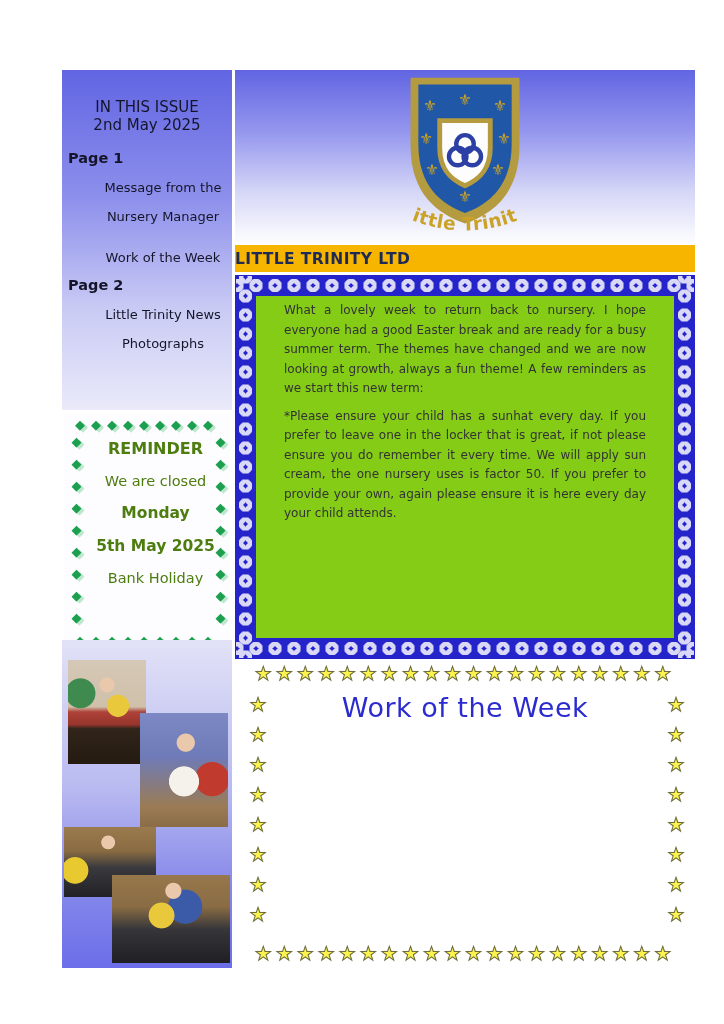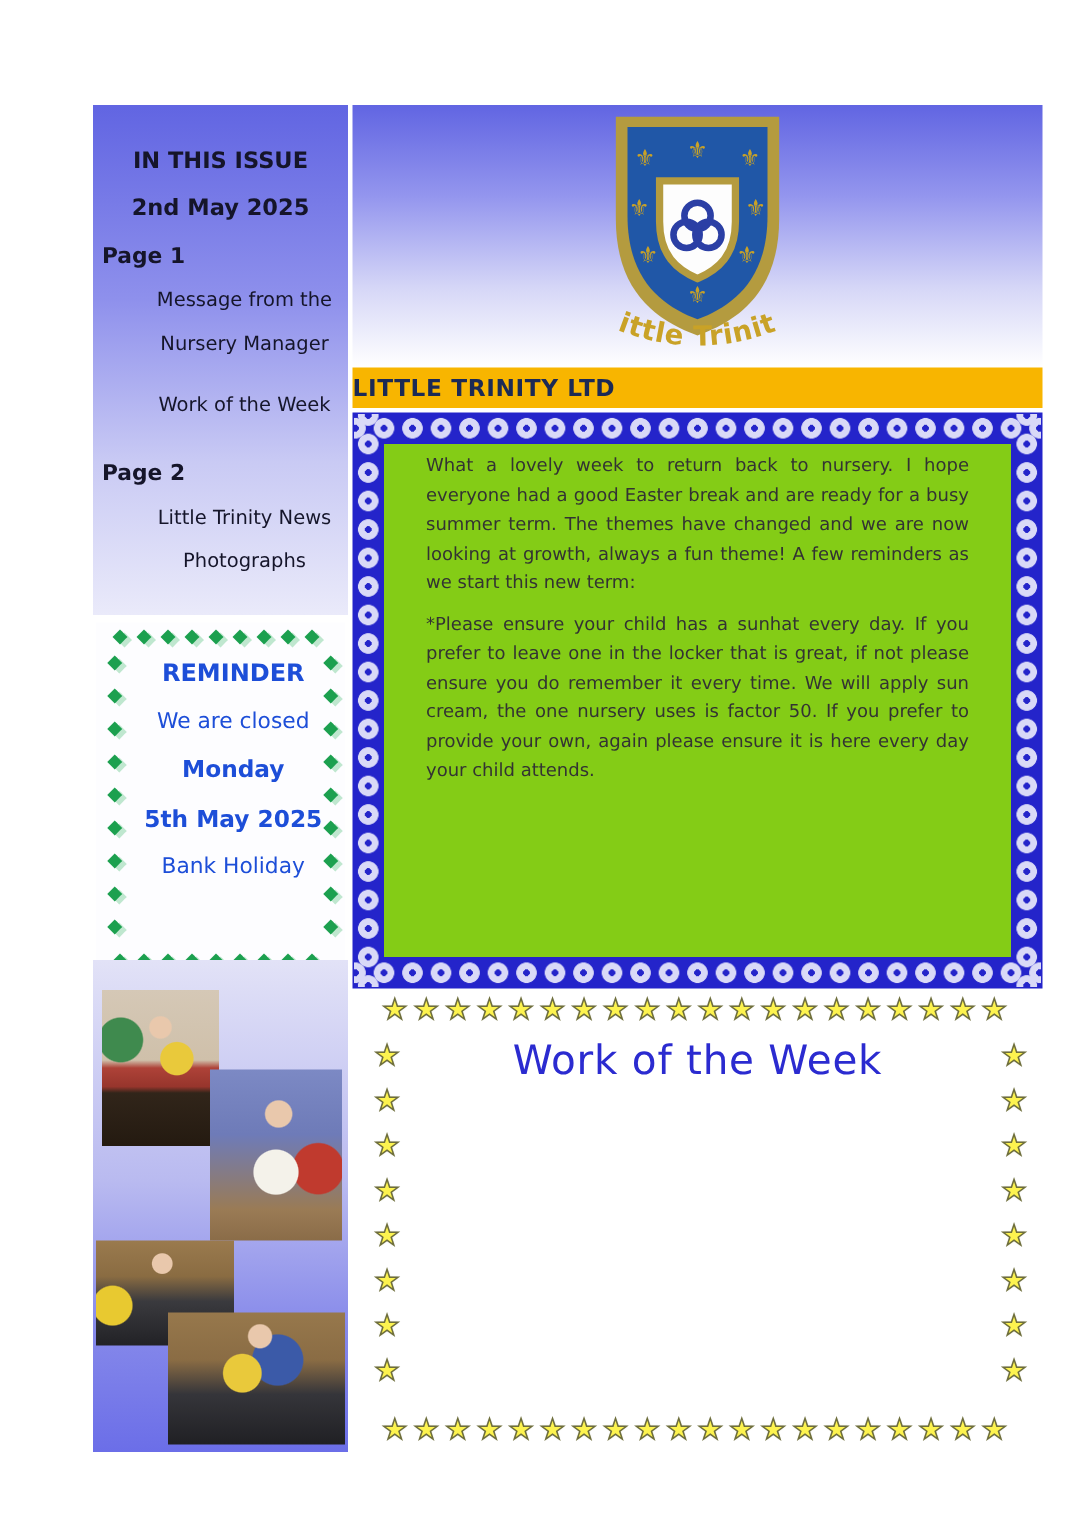--- a/index.html
+++ b/index.html
@@ -7,43 +7,43 @@
     width:724px;height:1024px;position:relative;background:#ffffff;
     font-family:"DejaVu Sans","Liberation Sans",sans-serif;color:#222;
     overflow:hidden;
   }
   
   .sidebar-top{
     position:absolute;left:62px;top:70px;width:170px;height:340px;
     background:linear-gradient(180deg,#6165e2 0%,#8e90ec 38%,#c9caf4 70%,#eaeafa 100%);
     box-sizing:border-box;padding:28px 6px 0 6px;color:#15152a;
   }
-  .sb-center{text-align:center;font-weight:bold;font-size:15px;}
-  .sb-date{margin-top:13px;}
+  .sb-center{text-align:center;font-weight:normal;font-size:15px;}
+  .sb-date{}
   .sb-pagelabel{font-weight:bold;font-size:14.5px;margin-top:16px;}
   .sb-item{font-size:13px;margin-left:32px;margin-top:14px;white-space:nowrap;text-align:center;}
   .sb-gap{margin-top:26px;}
-  .sb-pagelabel2{margin-top:30px;}
+  .sb-pagelabel2{margin-top:12px;}
 
   
   .reminder{
     position:absolute;left:64px;top:415px;width:166px;height:235px;
     background:#fdfdff;box-sizing:border-box;
   }
   .diamond-row,.diamond-col{
     position:absolute;color:#1ca04f;text-shadow:3px 2px 0 #bfe7cf;
     font-size:13px;line-height:13px;text-align:center;pointer-events:none;
   }
   .diamond-row{left:0;right:0;letter-spacing:6px;}
   .diamond-row.top{top:3px;}
   .diamond-row.bottom{bottom:3px;}
   .diamond-col{top:16px;bottom:16px;width:16px;writing-mode:vertical-rl;text-orientation:upright;letter-spacing:7px;}
   .diamond-col.left{left:3px;}
   .diamond-col.right{right:3px;}
-  .reminder-content{position:absolute;left:20px;right:3px;top:24px;text-align:center;color:#1d4ed8;}
+  .reminder-content{position:absolute;left:20px;right:3px;top:24px;text-align:center;color:#4d7c0f;}
   .reminder-content .r-head{font-weight:bold;font-size:16px;}
   .reminder-content .r-line{font-size:14.5px;margin-top:15px;}
   .reminder-content .r-bold{font-weight:bold;font-size:15.5px;}
 
   
   .sidebar-photos{
     position:absolute;left:62px;top:640px;width:170px;height:328px;
     background:linear-gradient(180deg,#e2e2f7 0%,#b9baf0 45%,#8689ea 75%,#6b6ee8 100%);
   }
   .photo{position:absolute;}

